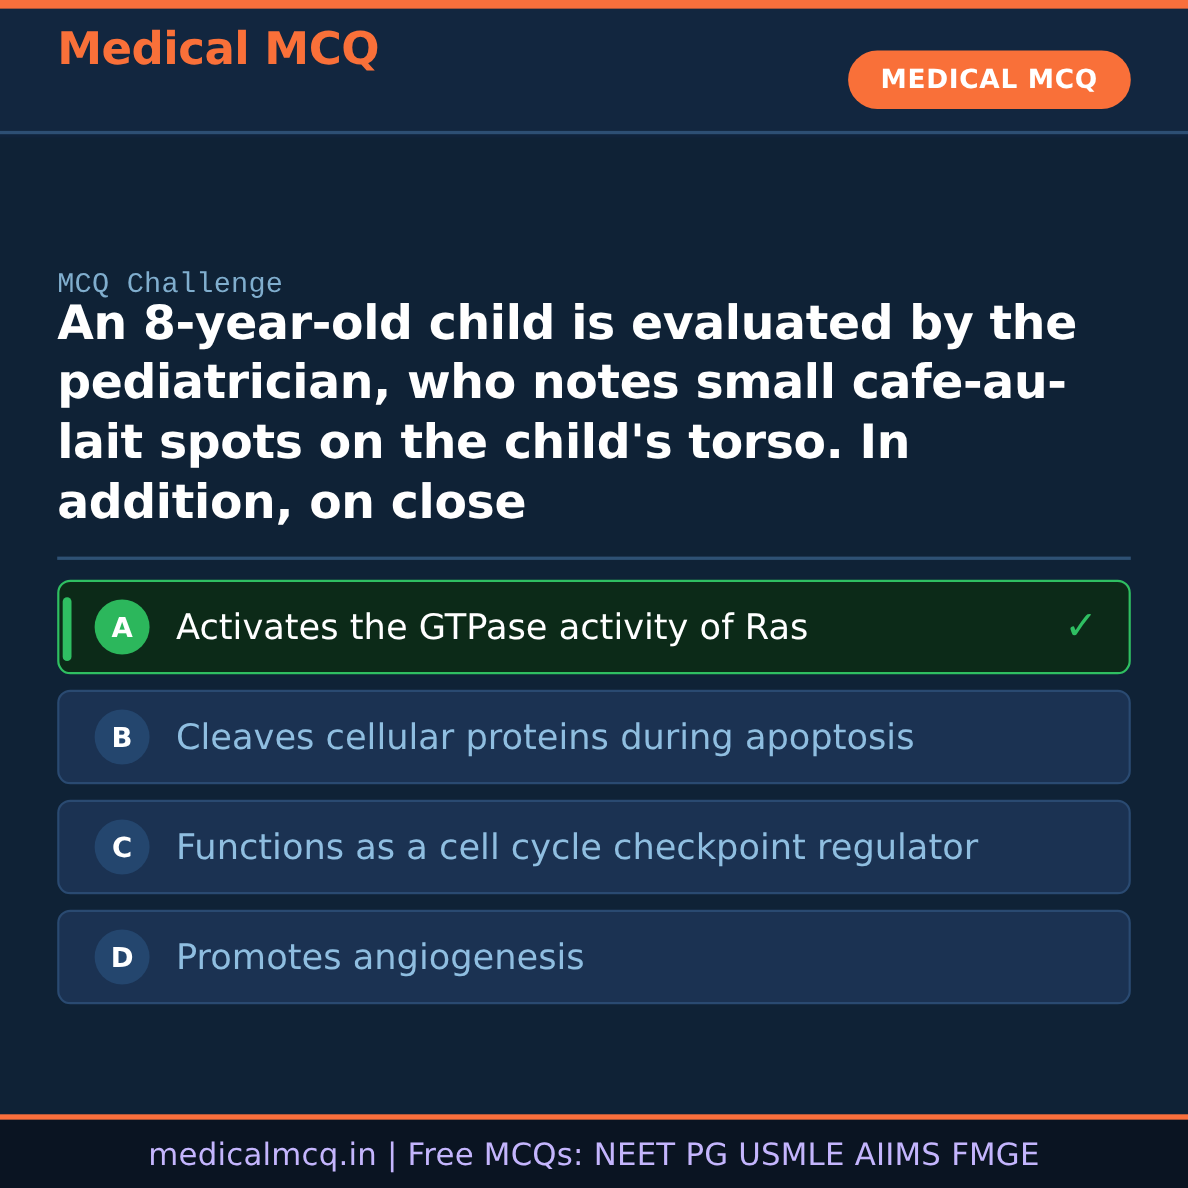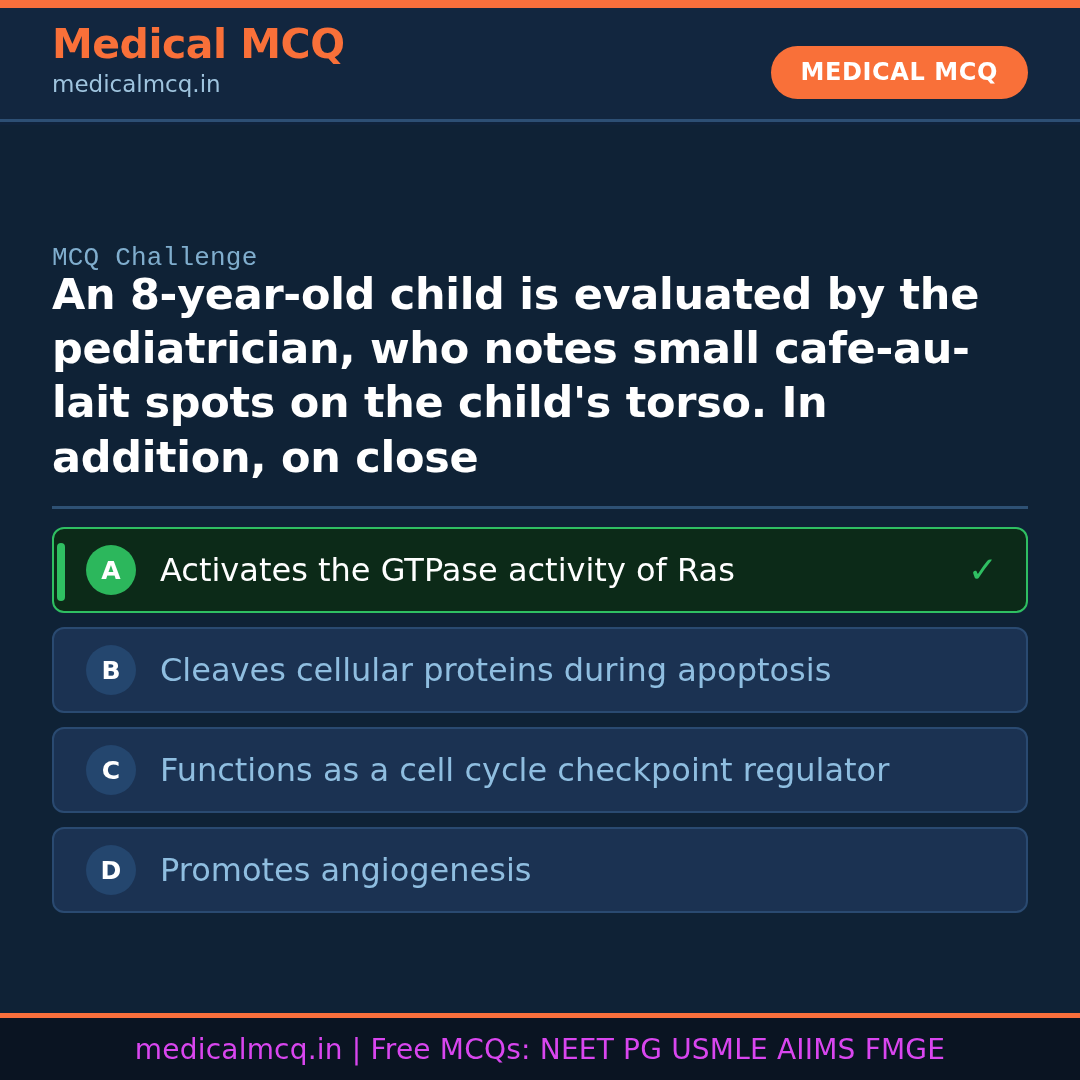--- a/index.html
+++ b/index.html
@@ -201,34 +201,33 @@
     width: 1080px;
     height: 62px;
     background: #0A1422;
     display: flex;
     align-items: center;
     justify-content: center;
   }
 
   .footer-text {
     font-size: 28px;
-    color: #d946ef;
+    color: #c4b5fd;
     letter-spacing: 0.2px;
     white-space: nowrap;
   }
 </style>
 </head>
 <body>
 
 <div class="top-rule"></div>
 
 <div class="header">
   <div class="brand">
     <div class="brand-title">Medical MCQ</div>
-    <div class="brand-sub">medicalmcq.in</div>
   </div>
   <div class="header-badge">MEDICAL MCQ</div>
 </div>
 
 <div class="content">
 
   <div class="eyebrow">MCQ Challenge</div>
 
   <div class="question">An 8-year-old child is evaluated by the pediatrician, who notes small cafe-au-lait spots on the child's torso. In addition, on close</div>
 

